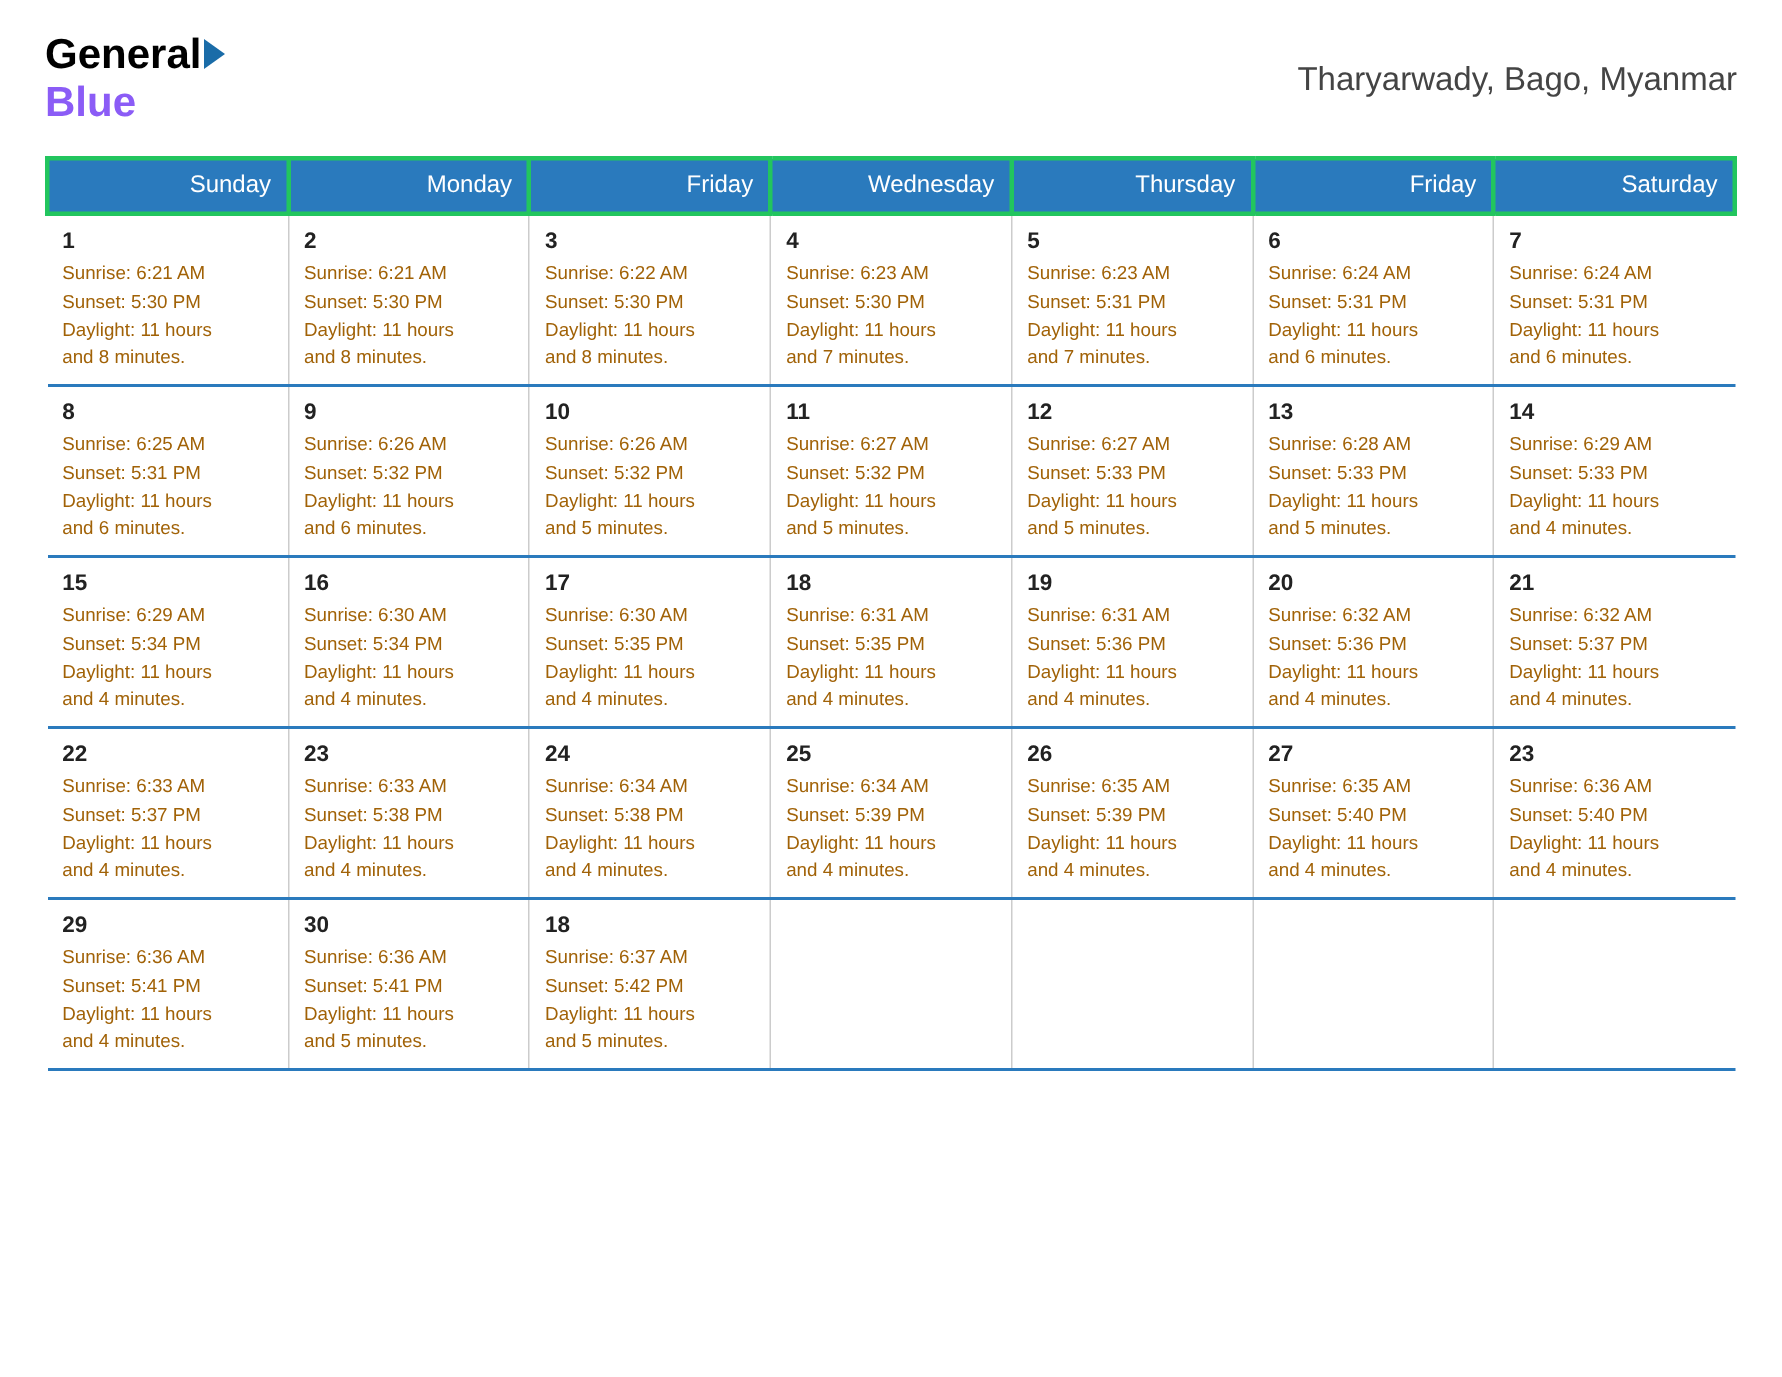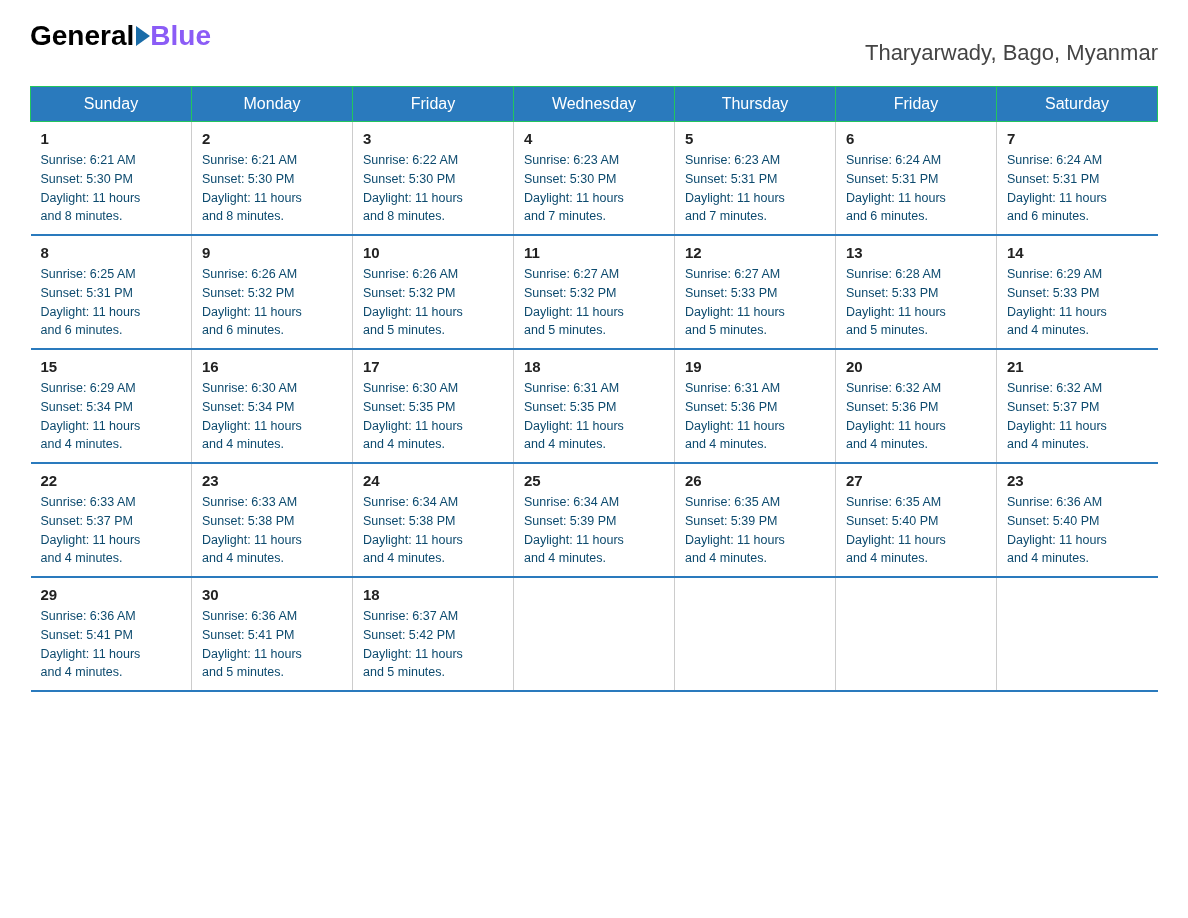--- a/index.html
+++ b/index.html
@@ -11,21 +11,21 @@
       padding: 20px 30px;
     }
     .header {
       display: flex;
       justify-content: space-between;
       align-items: flex-start;
       margin-bottom: 20px;
     }
     .logo {
       display: flex;
-      flex-direction: row;
+      flex-direction: column;
       align-items: flex-start;
       justify-content: space-between;
     }
     .logo-text {
       display: flex;
       align-items: center;
       font-size: 28px;
       font-weight: bold;
       color: #000;
     }
@@ -62,22 +62,22 @@
       border-collapse: collapse;
     }
     thead tr {
       background-color: #2a7abd;
     }
     thead th {
       color: #fff;
       font-size: 16px;
       font-weight: normal;
       padding: 8px 10px;
-      text-align: center;
-      border: 1px solid #22c55e;
+      text-align: right;
+      border: 3px solid #22c55e;
     }
     tbody tr {
       border-bottom: 2px solid #2a7abd;
     }
     tbody td {
       vertical-align: top;
       padding: 8px 10px;
       font-size: 13px;
       color: #222;
       border-right: 1px solid #ccc;
@@ -90,21 +90,21 @@
     }
     .day-number {
       font-size: 15px;
       font-weight: bold;
       display: block;
       margin-bottom: 4px;
     }
     .day-info {
       font-size: 12.5px;
       line-height: 1.5;
-      color: #0c4a6e;
+      color: #a16207;
     }
     .empty-cell {
       background: #fff;
     }
   </style>
 </head>
 <body>
 
 <div class="header">
   <div class="logo">

